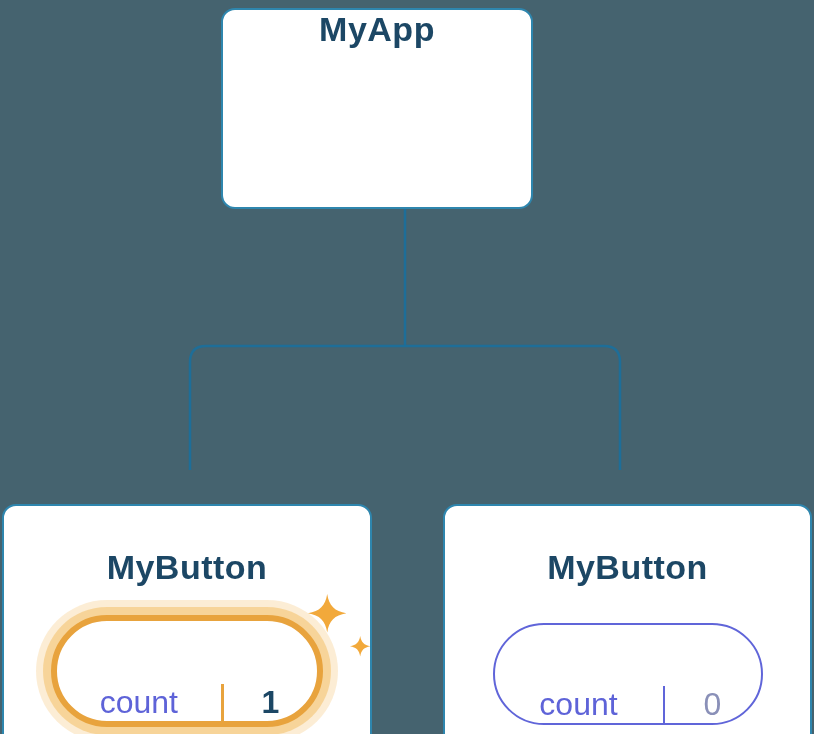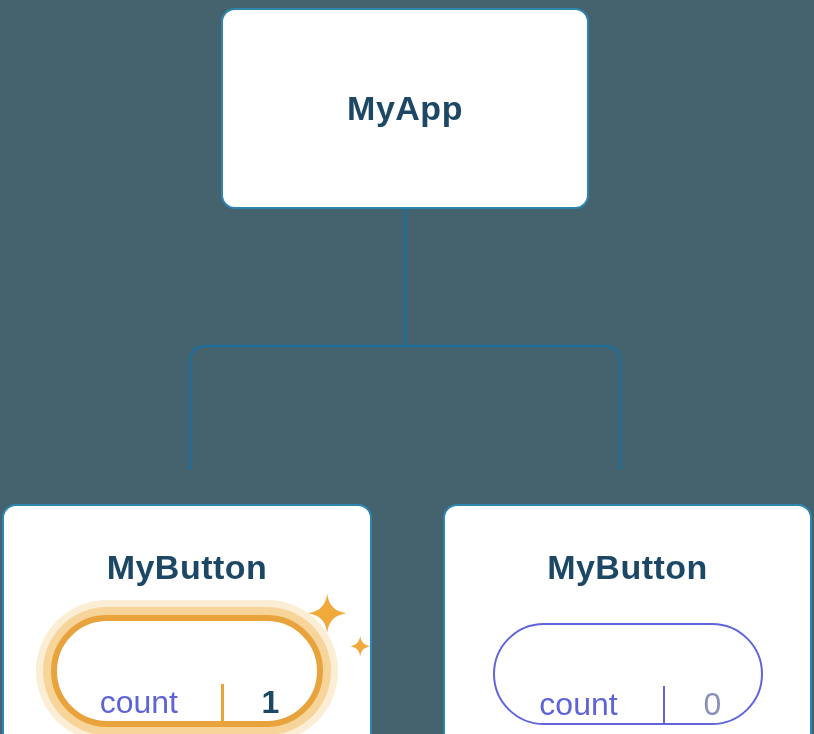--- a/index.html
+++ b/index.html
@@ -23,22 +23,22 @@
     position: absolute;
     background: #ffffff;
     border: 2.5px solid #2E86AE;
     border-radius: 14px;
     display: flex;
     flex-direction: column;
     align-items: center;
   }
   .node-root {
     left: 221px; top: 8px;
-    width: 368px; height: 201px;
-    justify-content: center;
+    width: 312px; height: 201px;
+    justify-content: flex-start;
   }
   .node-child {
     top: 470px;
     width: 370px; height: 268px;
     padding-top: 42px;
     margin-top: 34px;
   }
   .node-left  { left: 2px; }
   .node-right { left: 443px; width: 369px; }
   .node-label {

